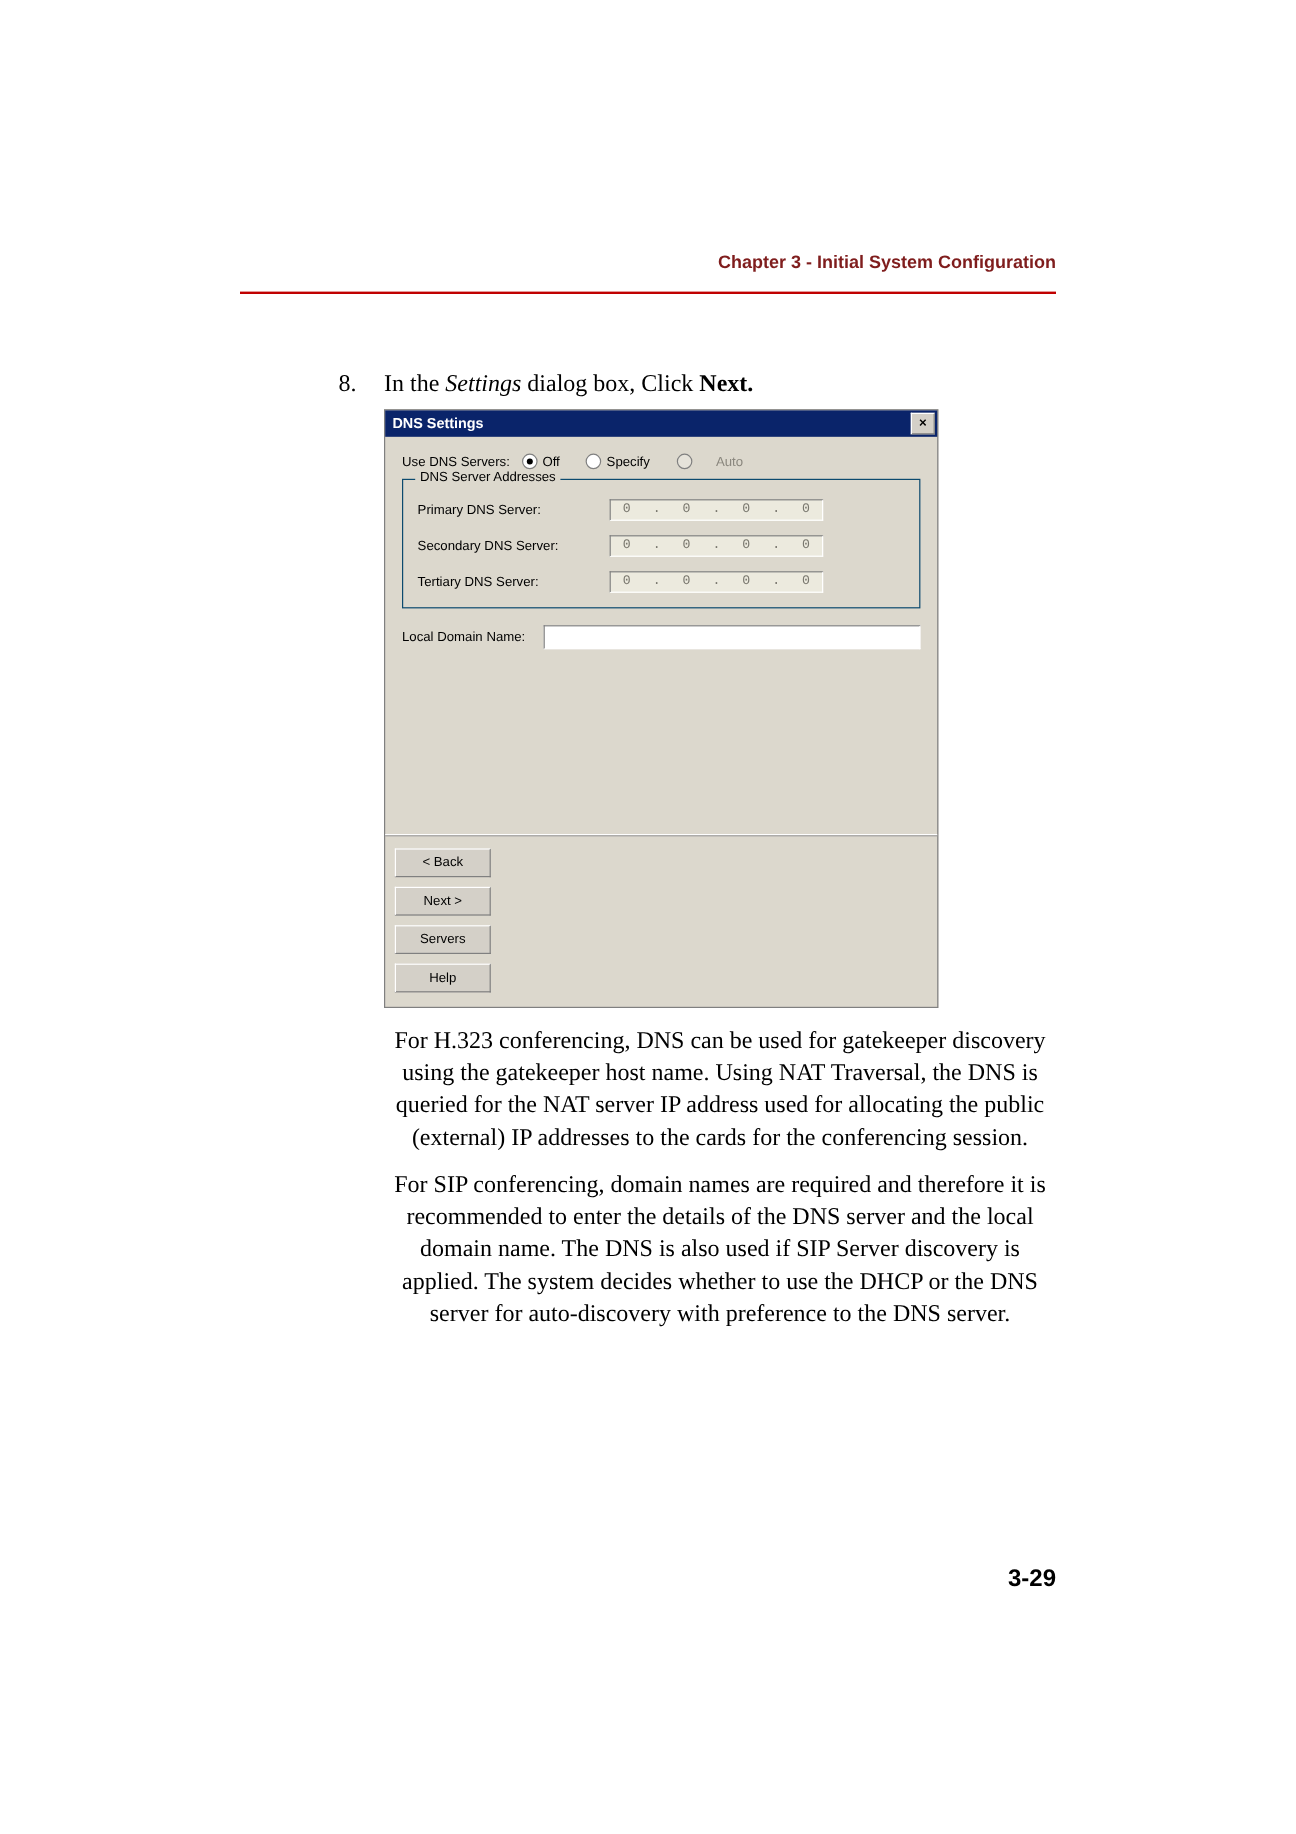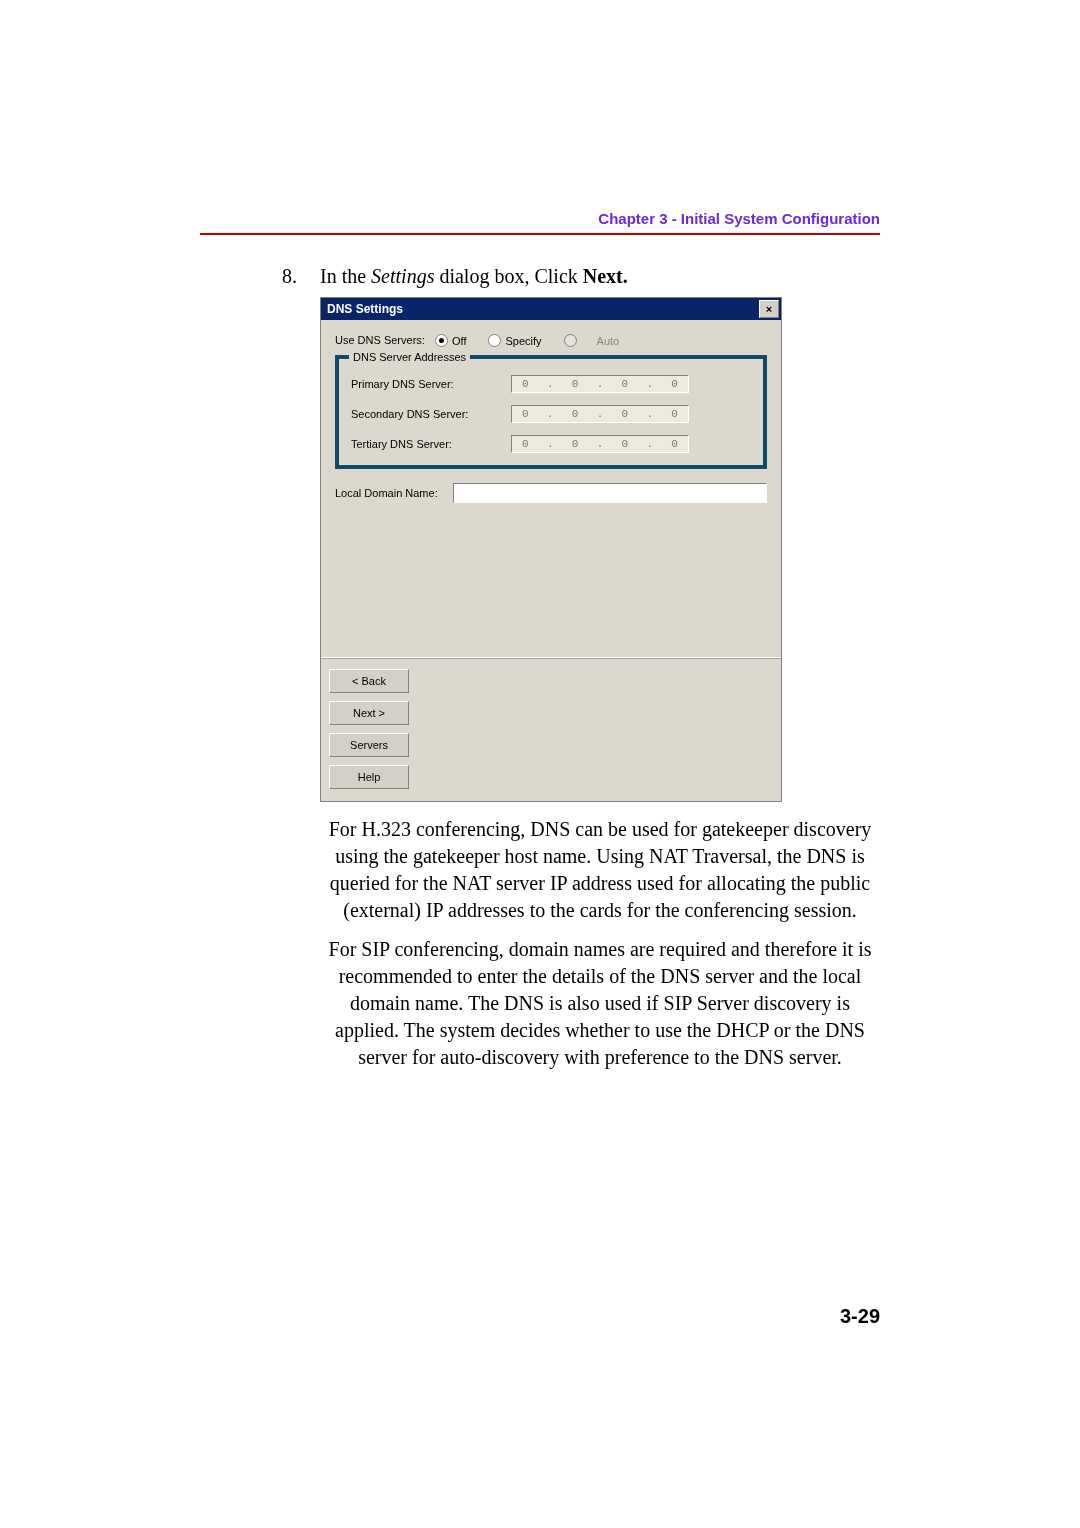--- a/index.html
+++ b/index.html
@@ -14,24 +14,24 @@
     height: 1528px;
     position: relative;
     box-sizing: border-box;
     padding: 210px 200px 0 200px;
   }
   .chapter-header {
     text-align: right;
     font-family: Arial, Helvetica, sans-serif;
     font-size: 15px;
     font-weight: bold;
-    color: #6d28d9;
-    padding-bottom: 6px;
+    color: #7f1d1d;
+    padding-bottom: 16px;
     border-bottom: 2px solid #c00000;
-    margin-bottom: 28px;
+    margin-bottom: 62px;
   }
   .body-area {
     margin-left: 120px;
   }
   .step-line {
     font-size: 20px;
     line-height: 1.3;
     margin-bottom: 6px;
     position: relative;
   }
@@ -76,38 +76,38 @@
     border: 1px solid #808080;
     border-top-color:#fff; border-left-color:#fff;
     display:flex; align-items:center; justify-content:center;
     font-family: Arial, sans-serif;
     font-size: 11px; font-weight: bold; color:#000;
   }
   .dlg-body {
     padding: 14px 14px 4px 14px;
   }
   .row {
-    display:flex; 
+    display:flex; align-items:center;
     margin-bottom: 8px;
   }
   .row .lbl { width: 100px; }
   .radio {
     width:11px;height:11px;border:1px solid #808080;border-radius:50%;
     background:#fff; display:inline-flex;align-items:center;justify-content:center;
     margin-right:4px;
   }
   .radio.checked::after{
     content:""; width:5px;height:5px;border-radius:50%;background:#000;
   }
   .radio.disabled { background:#e6e3da; }
   .opt { display:flex; align-items:center; margin-right:22px; }
   .opt.disabled { color:#8a877e;gap:16px; }
 
   .groupbox {
-    border:4px solid #0c4a6e;
+    border:1px solid #0c4a6e;
     position: relative;
     padding: 16px 12px 12px 12px;
     margin: 2px 0 14px 0;
   }
   .groupbox .gb-title{
     position:absolute; top:-8px; left:10px;
     background:#dcd8cd; padding:0 4px;
   }
   .field-row {
     display:flex; align-items:center; margin-bottom:12px;

